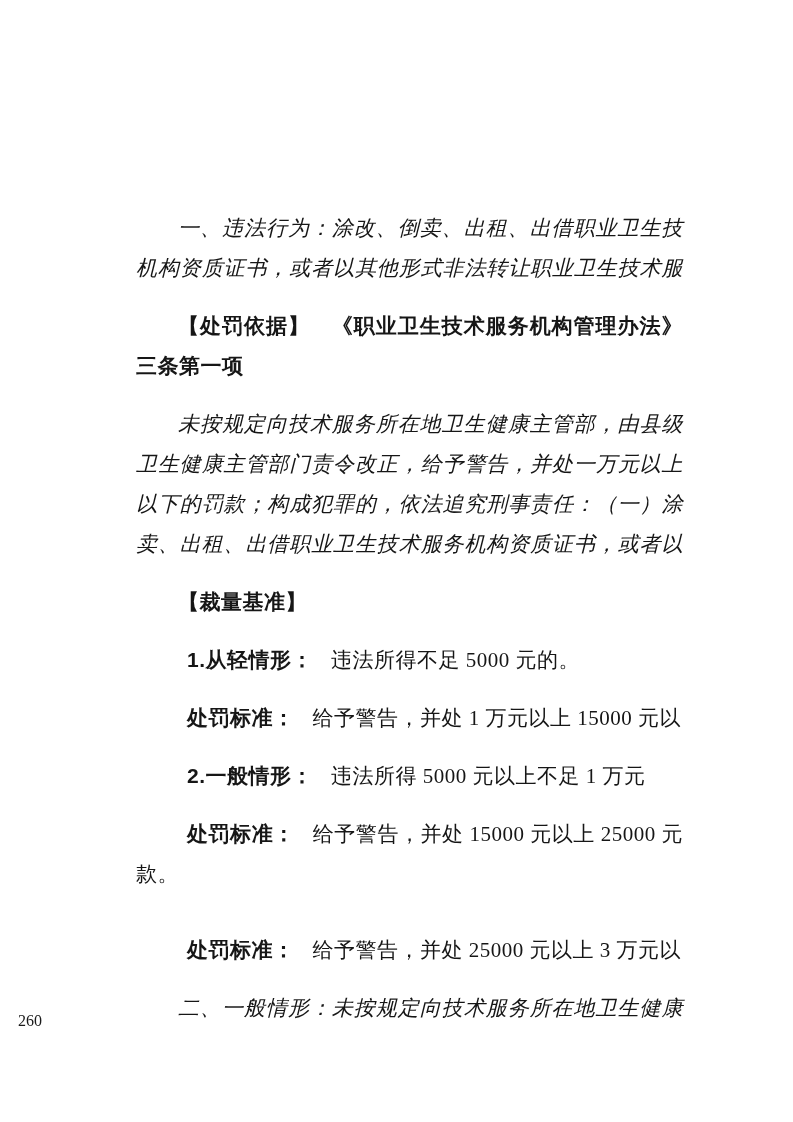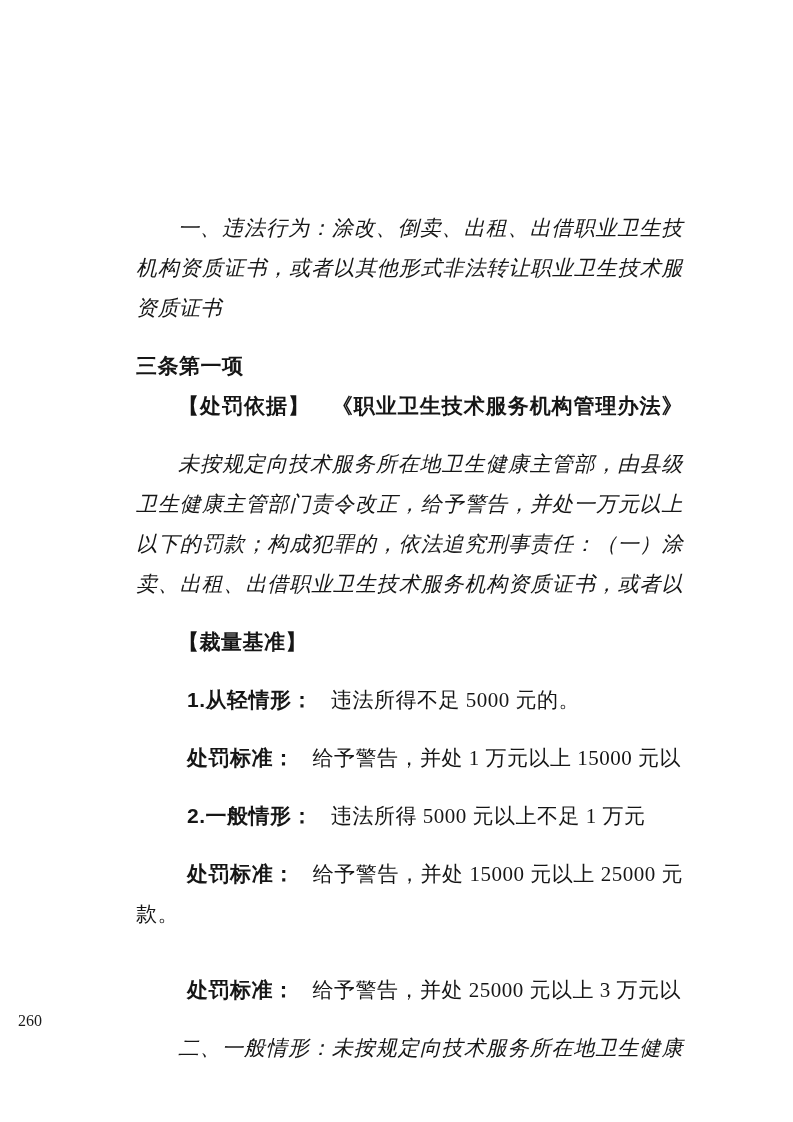--- a/index.html
+++ b/index.html
@@ -67,26 +67,25 @@
 </head>
 <body>
 
 <div class="page">
 
   <div class="content">
 
     <div class="para">
       <div class="line kai indent justify">一、违法行为：涂改、倒卖、出租、出借职业卫生技术服务</div>
       <div class="line kai justify">机构资质证书，或者以其他形式非法转让职业卫生技术服务机构</div>
-      <div class="line kai">资质证书</div>
     </div>
 
     <div class="para">
+      <div class="line hei indent justify">【处罚依据】　《职业卫生技术服务机构管理办法》第四十</div>
       <div class="line hei">三条第一项</div>
-      <div class="line hei indent justify">【处罚依据】　《职业卫生技术服务机构管理办法》第四十</div>
     </div>
 
     <div class="para">
       <div class="line kai indent justify">未按规定向技术服务所在地卫生健康主管部，由县级以上地方</div>
       <div class="line kai justify">卫生健康主管部门责令改正，给予警告，并处一万元以上三万元</div>
       <div class="line kai justify">以下的罚款；构成犯罪的，依法追究刑事责任：（一）涂改、倒</div>
       <div class="line kai justify">卖、出租、出借职业卫生技术服务机构资质证书，或者以其他形</div>
     </div>
 
     <div class="para">

